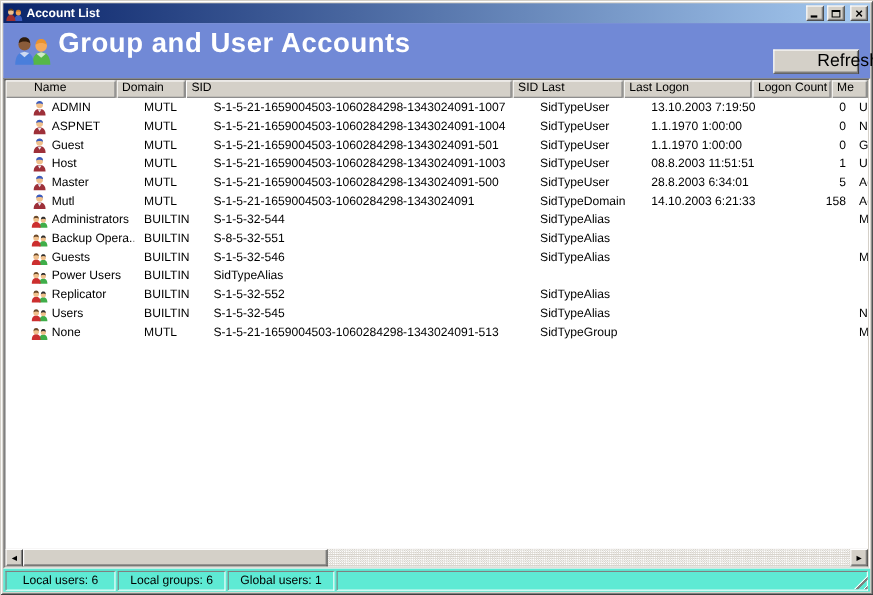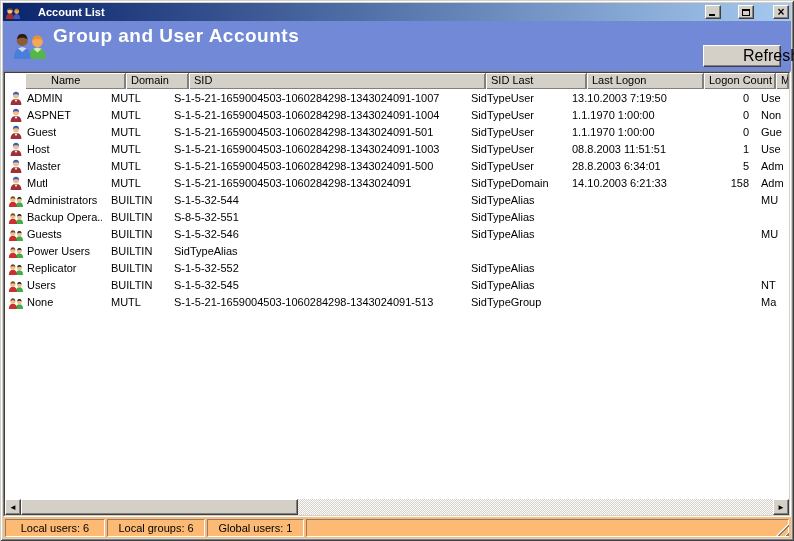--- a/index.html
+++ b/index.html
@@ -17,42 +17,42 @@
     box-shadow:
       inset 1px 1px 0 #d4d0c8, inset -1px -1px 0 #404040,
       inset 2px 2px 0 #ffffff, inset -2px -2px 0 #808080;
     display:flex; flex-direction:column;
   }
   
   .titlebar {
     height:18px; flex:0 0 18px;
     background:linear-gradient(to right,#0a246a,#a6caf0);
     display:flex; align-items:center;
-    padding:0 2px; gap:17px;
+    padding:0 2px; gap:3px;
   }
   .titlebar .ticon { width:16px; height:16px; flex:0 0 16px; }
   .titlebar .ttext { color:#fff; font-weight:bold; flex:1; white-space:nowrap; overflow:hidden; }
   .winbtn {
     width:16px; height:14px; flex:0 0 16px;
     background:#d4d0c8;
     border:1px solid; border-color:#fff #404040 #404040 #fff;
     box-shadow: inset -1px -1px 0 #808080;
     display:flex; align-items:center; justify-content:center;
     position:relative; cursor:default;
   }
   .winbtn.close { margin-left:2px; }
   .glyph-min { position:absolute; left:3px; bottom:2px; width:6px; height:2px; background:#000; }
   .glyph-max { width:8px; height:7px; border:1px solid #000; border-top:2px solid #000; }
   .glyph-x { font-size:12px; font-weight:bold; color:#000; line-height:10px; }
   
   .banner { height:50px; flex:0 0 50px; background:#7189d6; position:relative; }
   .banner .bicon { position:absolute; left:10px; top:6px; width:34px; height:34px; }
   .banner .btitle {
     position:absolute; left:50px; top:4px;
-    color:#fff; font-size:19px; font-weight:bold; letter-spacing:0.5px; white-space:nowrap;
+    color:#fff; font-size:25px; font-weight:bold; letter-spacing:0.5px; white-space:nowrap;
   }
   .banner .bcopy { position:absolute; left:57px; top:29px; color:#fff; white-space:nowrap; }
   .refresh-btn {
     position:absolute; right:10px; top:24px;
     width:78px; height:22px;
     background:#d4d0c8; color:#000; font-size:16px;
     border:1px solid; border-color:#fff #404040 #404040 #fff;
     box-shadow: inset -1px -1px 0 #808080, inset 1px 1px 0 #d4d0c8;
     font-family:inherit;
     padding-left:39px;
@@ -67,33 +67,33 @@
     flex:1; min-width:0;
     border:1px solid; border-color:#404040 #d4d0c8 #d4d0c8 #404040;
     background:#fff;
     display:flex; flex-direction:column;
     overflow:hidden;
   }
   .lv-grid {
     display:grid;
     grid-template-columns:101px 63px 297px 101px 117px 72px 1fr;
   }
-  .lv-header { flex:0 0 16px; height:16px; background:#d4d0c8;margin-left:20px; }
+  .lv-header { flex:0 0 16px; height:16px; background:#d4d0c8; }
   .hcell {
     background:#d4d0c8;
     border-right:1px solid #808080;
     box-shadow: inset 1px 1px 0 #fff, inset -1px -1px 0 #808080;
     padding:1px 5px 0 5px;
     white-space:nowrap; overflow:hidden;
     cursor:default;
   }
   .hcell.name { padding-left:26px; }
   .hcell.count { text-align:right; }
   .lv-rows { flex:1 1 auto; background:#fff; overflow:hidden; }
-  .lv-row { height:17px; align-items:center; }
+  .lv-row { height:17px; align-items:center;margin-left:20px; }
   .cell { padding:0 4px 0 5px; white-space:nowrap; overflow:hidden; color:#000; }
   .cell.count { text-align:right; padding-right:7px; }
   .cell.name { display:flex; align-items:center; gap:3px; padding-left:3px; }
   .cell.name svg { width:16px; height:16px; flex:0 0 16px; }
   .cell.name span { white-space:nowrap; overflow:hidden; }
   
   .hscroll { flex:0 0 16px; height:16px; display:flex; background:#d4d0c8; }
   .sb-btn {
     width:16px; flex:0 0 16px; background:#d4d0c8;
     border:1px solid; border-color:#fff #404040 #404040 #fff;
@@ -107,21 +107,21 @@
     box-shadow: inset -1px -1px 0 #808080;
   }
   .sb-track {
     flex:1;
     background-image:repeating-conic-gradient(#ffffff 0% 25%, #d4d0c8 0% 50%);
     background-size:2px 2px;
   }
   
   .statusbar {
     flex:0 0 21px; height:21px;
-    background:#fdba74;
+    background:#5eead4;
     display:flex; gap:2px;
     padding:2px 2px 1px 2px;
     position:relative;
   }
   .panel {
     border:1px solid; border-color:#808080 #fff #fff #808080;
     display:flex; align-items:center; justify-content:center;
     white-space:nowrap; overflow:hidden;
   }
   .panel.p1 { flex:0 0 100px; }

